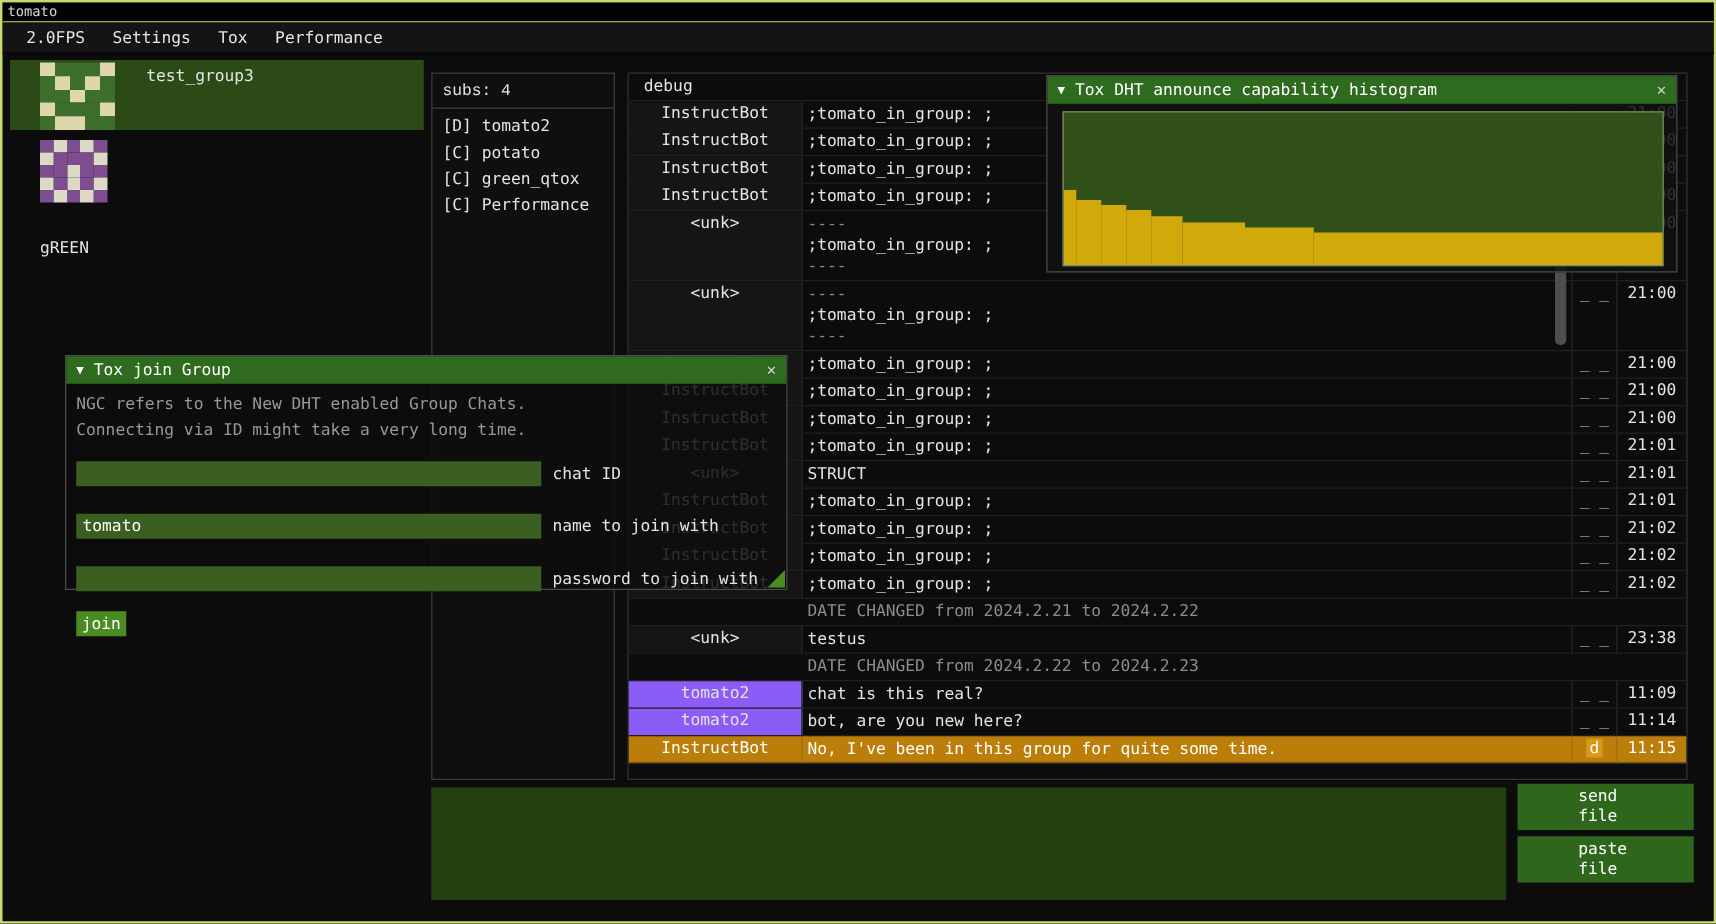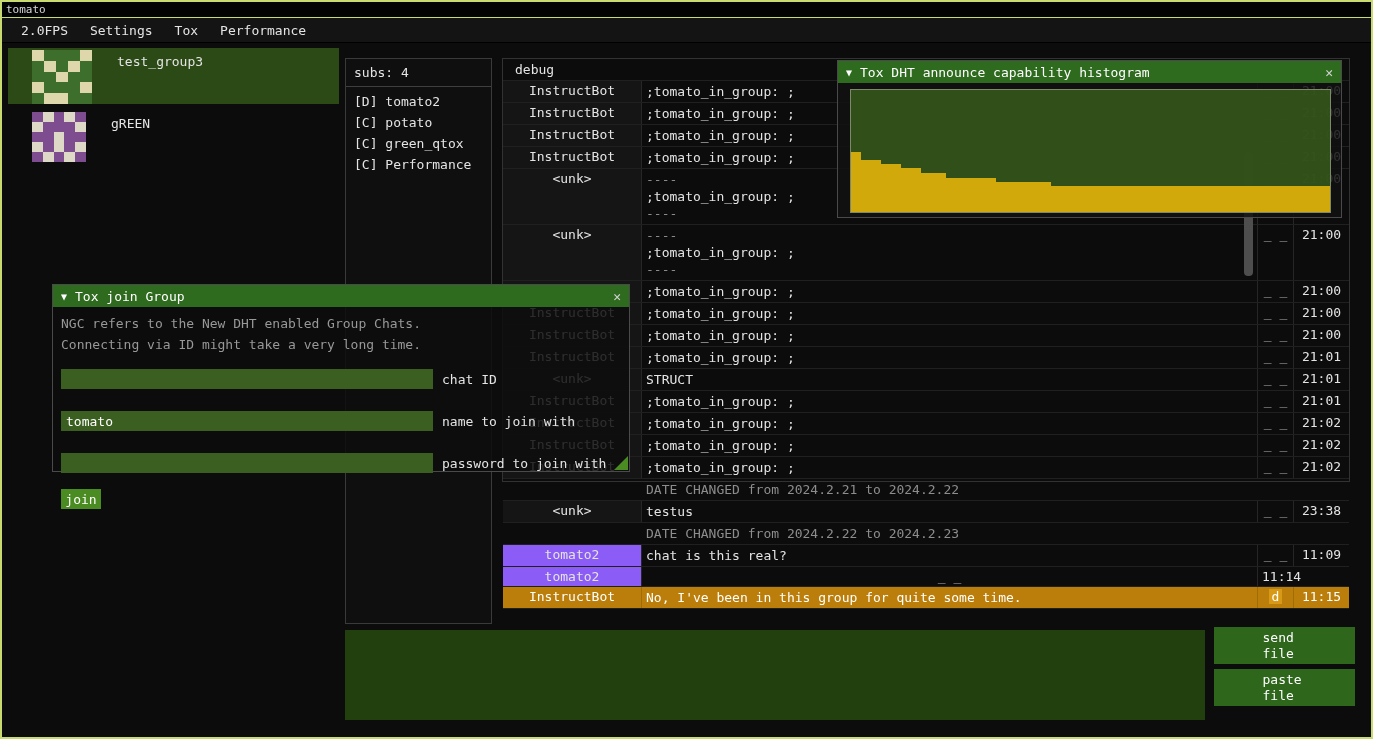--- a/index.html
+++ b/index.html
@@ -16,25 +16,25 @@
   .group-row{position:absolute;left:6px;width:331px;height:56px;display:flex;align-items:flex-start;
              gap:25px;padding:2px 0 0 24px;box-sizing:border-box;}
   .group-row.selected{background:#2c4a16;}
   .avatar{display:grid;flex:none;}
   #avatar-0{width:60px;height:54px;}
   #avatar-1{width:54px;height:50px;}
   .gname{margin-top:4px;}
   
   .members{position:absolute;left:343px;top:56px;width:147px;height:566px;border:1px solid #3a3a3a;
            box-sizing:border-box;background:#0f0f0f;}
-  .members .hdr{padding:6px 8px 4px;}
+  .members .hdr{padding:6px 8px 4px;font-family:Liberation Mono, monospace;}
   .members .sep{height:1px;background:#3f3f3f;margin:2px 0 4px;}
   .member{padding:1px 8px;line-height:19px;white-space:pre;}
   
-  .chat{position:absolute;left:500px;top:56px;width:848px;height:424px;border:1px solid #323232;
+  .chat{position:absolute;left:500px;top:56px;width:848px;height:566px;border:1px solid #323232;
         box-sizing:border-box;z-index:1;}
   .chat-title{padding:3px 0 2px 12px;height:16px;}
   .chat-table{position:absolute;left:0;top:21px;right:0;border-top:1px solid #202020;}
   .crow{display:grid;grid-template-columns:139px 616px 36px 55px;border-bottom:1px solid #202020;box-sizing:border-box;}
   .cell{padding:2px 4px;box-sizing:border-box;}
   .sender{background:#151515;border-right:1px solid #262626;white-space:pre;text-align:center;}
   .sender.green{background:#8b5cf6;}
   .msg{border-right:1px solid #262626;}
   .flags{border-right:1px solid #262626;color:#b0b0b0;text-align:center;white-space:pre;}
   .time{text-align:center;white-space:pre;}
@@ -116,21 +116,21 @@
         <div style="background: rgb(62, 110, 44);"></div>
         <div style="background: rgb(221, 215, 171);"></div>
         <div style="background: rgb(62, 110, 44);"></div>
         <div style="background: rgb(221, 215, 171);"></div>
         <div style="background: rgb(221, 215, 171);"></div>
         <div style="background: rgb(62, 110, 44);"></div>
         <div style="background: rgb(62, 110, 44);"></div>
       </div>
     <span class="gname">test_group3</span>
   </div>
-  <div class="group-row" style="top:108px;">
+  <div class="group-row" style="top:108px;flex-direction:column;">
     <div class="avatar" id="avatar-1" style="grid-template-columns: repeat(5, 1fr);">
         <div style="background: rgb(125, 77, 144);"></div>
         <div style="background: rgb(222, 216, 198);"></div>
         <div style="background: rgb(125, 77, 144);"></div>
         <div style="background: rgb(222, 216, 198);"></div>
         <div style="background: rgb(125, 77, 144);"></div>
         <div style="background: rgb(222, 216, 198);"></div>
         <div style="background: rgb(125, 77, 144);"></div>
         <div style="background: rgb(125, 77, 144);"></div>
         <div style="background: rgb(125, 77, 144);"></div>
@@ -305,20 +305,23 @@
         <div class="crow">
           <div class="cell sender green">tomato2</div>
           <div class="cell msg">
             <div class="line">chat is this real?</div>
           </div>
           <div class="cell flags"><span>_ _</span></div>
           <div class="cell time">11:09</div>
         </div>
         <div class="crow">
           <div class="cell sender green">tomato2</div>
+          <div class="cell msg">
+            <div class="line">bot, are you new here?</div>
+          </div>
           <div class="cell flags"><span>_ _</span></div>
           <div class="cell time">11:14</div>
         </div>
         <div class="crow orange">
           <div class="cell sender">InstructBot</div>
           <div class="cell msg">
             <div class="line">No, I've been in this group for quite some time.</div>
           </div>
           <div class="cell flags"><span class="fbadge">d</span></div>
           <div class="cell time">11:15</div>

